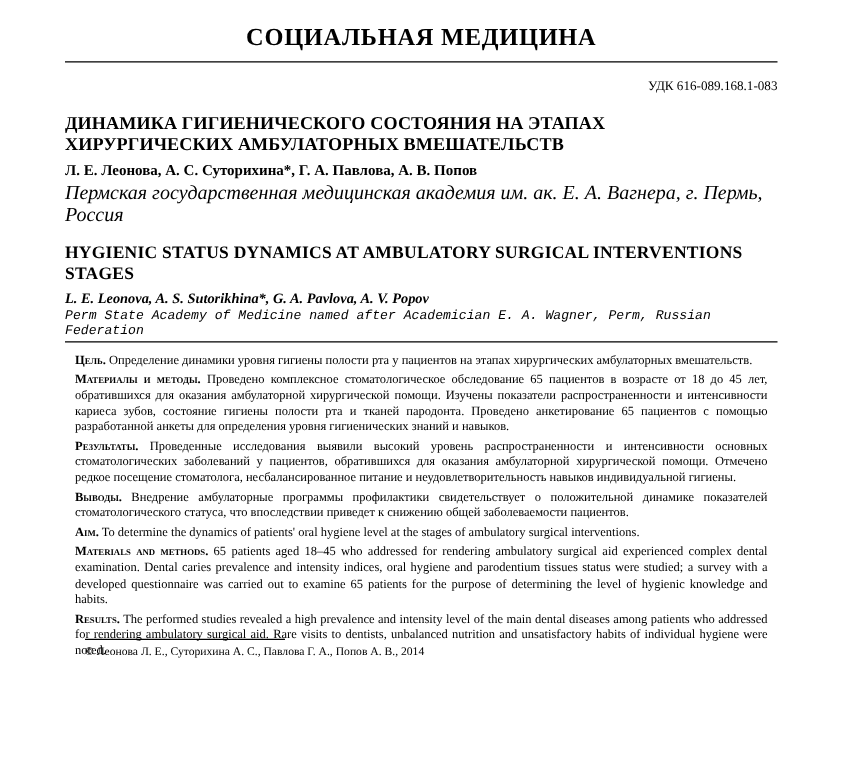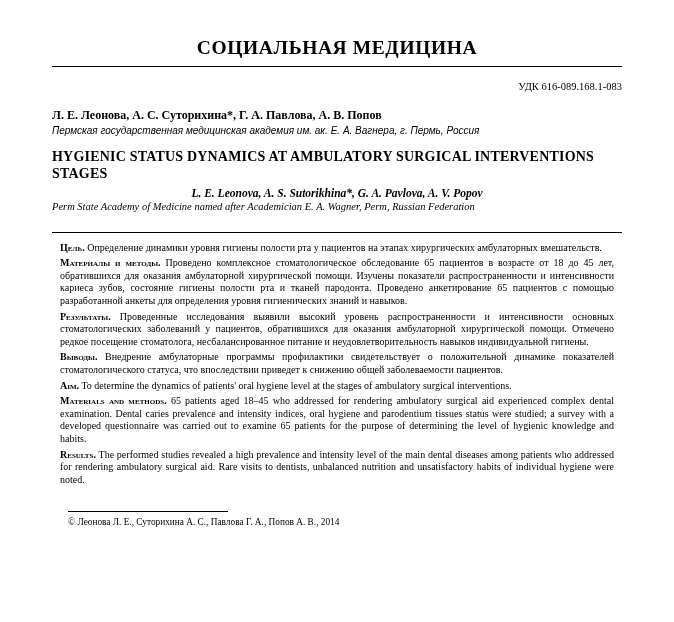--- a/index.html
+++ b/index.html
@@ -12,21 +12,21 @@
     height: 622px;
     overflow: hidden;
     font-family: "Liberation Serif", serif;
     color: #000000;
   }
   .page {
     position: relative;
     width: 674px;
     height: 532px;
     box-sizing: border-box;
-    padding: 17px 52px;
+    padding: 0 52px;
   }
 
   
   .journal-header {
     text-align: center;
     font-family: "Liberation Serif", serif;
     font-weight: bold;
     font-size: 19.5px;
     letter-spacing: 0.6px;
     padding-top: 20px;
@@ -53,47 +53,46 @@
     letter-spacing: 0.1px;
     margin: 0 0 4px 0;
   }
   .authors-ru {
     font-family: "Liberation Serif", serif;
     font-weight: bold;
     font-size: 12px;
     margin: 0 0 2px 0;
   }
   .affil-ru {
-    font-family: Liberation Sans, sans-serif;
+    font-family: Liberation Serif, serif;
     font-style: italic;
-    font-size: 10px;
+    font-size: 16px;
     margin: 0 0 13px 0;
   }
 
   .title-en {
     font-family: "Liberation Serif", serif;
     font-weight: bold;
     font-size: 14px;
     line-height: 1.2;
     letter-spacing: 0.2px;
     margin: 0 0 4px 0;
   }
   .authors-en {
     font-family: "Liberation Serif", serif;
     font-style: italic;
     font-weight: bold;
     font-size: 11.5px;
     margin: 0 0 2px 0;
-    text-align: center;
   }
   .affil-en {
-    font-family: Liberation Serif, serif;
+    font-family: Liberation Mono, monospace;
     font-style: italic;
     font-size: 10.5px;
-    margin: 0 0 20px 0;
+    margin: 0 0 2px 0;
   }
 
   .rule-thin {
     border: 0;
     border-top: 1px solid #000;
     margin: 0 0 9px 0;
   }
 
   .abstract {
     padding: 0 8px;
@@ -136,20 +135,21 @@
 </head>
 <body>
 
 <div class="page">
 
   <div class="journal-header">СОЦИАЛЬНАЯ МЕДИЦИНА</div>
   <hr class="header-rule">
 
   <div class="udk">УДК 616-089.168.1-083</div>
 
+  <h1 class="title-ru">ДИНАМИКА ГИГИЕНИЧЕСКОГО СОСТОЯНИЯ НА ЭТАПАХ ХИРУРГИЧЕСКИХ АМБУЛАТОРНЫХ ВМЕШАТЕЛЬСТВ</h1>
   <div class="authors-ru">Л. Е. Леонова, А. С. Суторихина*, Г. А. Павлова, А. В. Попов</div>
   <div class="affil-ru">Пермская государственная медицинская академия им. ак. Е. А. Вагнера, г. Пермь, Россия</div>
 
   <h2 class="title-en">HYGIENIC STATUS DYNAMICS AT AMBULATORY SURGICAL INTERVENTIONS STAGES</h2>
   <div class="authors-en">L. E. Leonova, A. S. Sutorikhina*, G. A. Pavlova, A. V. Popov</div>
   <div class="affil-en">Perm State Academy of Medicine named after Academician E. A. Wagner, Perm, Russian Federation</div>
 
   <hr class="rule-thin">
 
   <div class="abstract">

